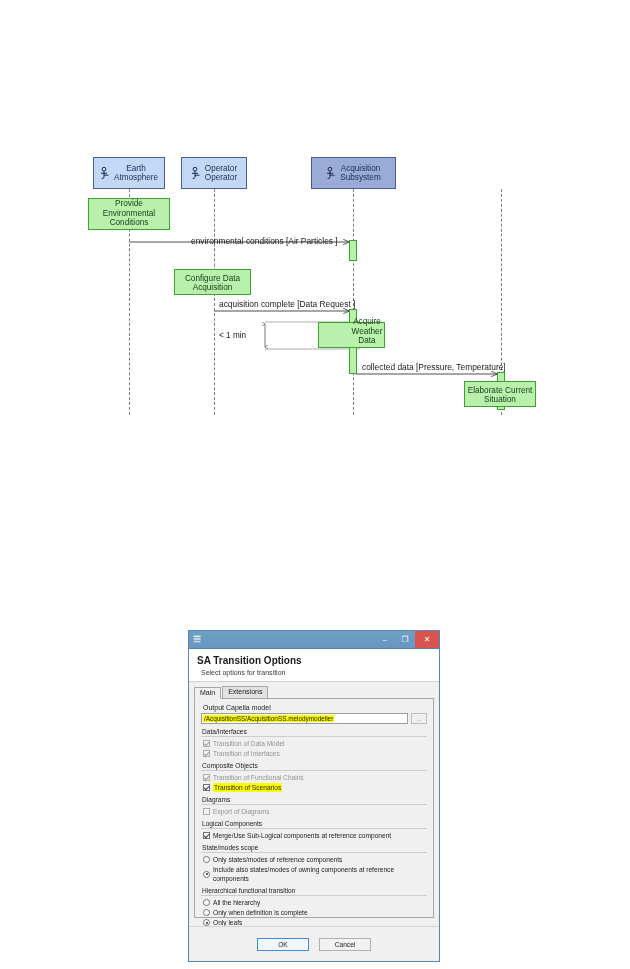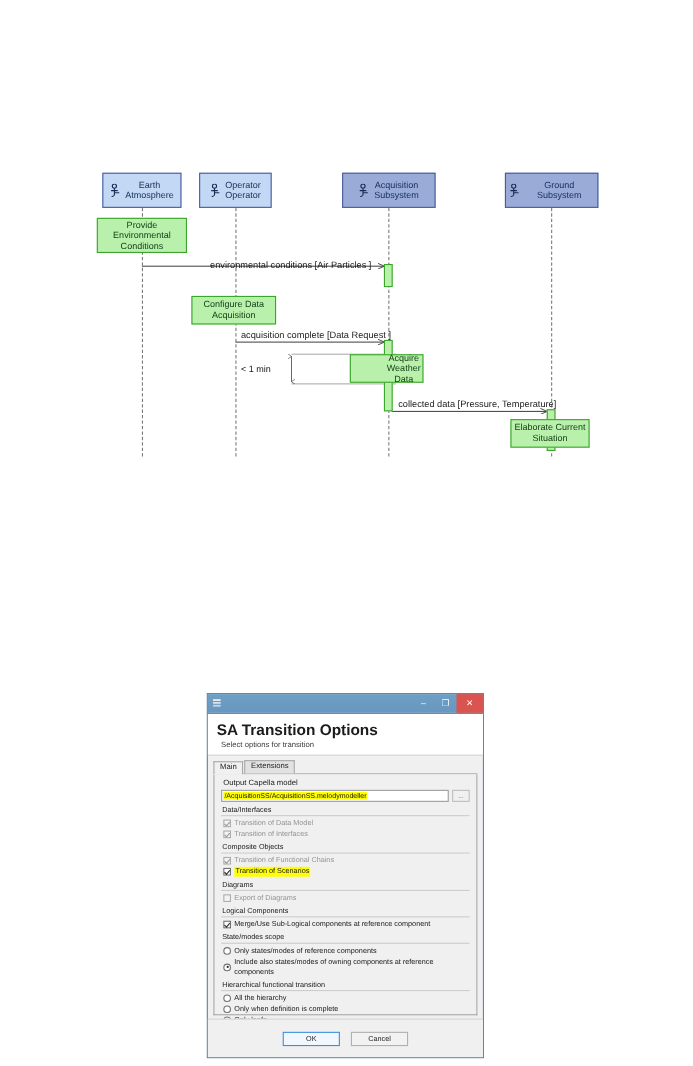--- a/index.html
+++ b/index.html
@@ -10,38 +10,38 @@
   .lifeline-head{position:absolute;box-sizing:border-box;border:1px solid #4a5a9b;
       display:flex;align-items:center;justify-content:center;gap:3px;
       font-size:8.2px;color:#16305a;line-height:1.12;text-align:center;padding:2px 3px;}
   .lifeline-head.actor{background:#c3d8f5;}
   .lifeline-head.system{background:#9aabd8;}
   .lifeline-head .lbl{display:block;}
   .actor-ico{width:11px;height:12px;flex:0 0 11px;}
   .lifeline{position:absolute;width:0;border-left:1px dashed #7b7b7b;}
   .exec{position:absolute;box-sizing:border-box;background:#b9f0ab;border:1px solid #3aa52a;}
   .func{position:absolute;box-sizing:border-box;background:#b9f0ab;border:1px solid #3aa52a;
-      display:flex;align-items:center;justify-content:center;text-align:center;
+      display:flex;align-items:flex-end;justify-content:center;text-align:center;
       font-size:8.2px;color:#17421a;line-height:1.18;padding:1px 2px;}
   .msg-label{position:absolute;font-size:8.4px;color:#1a1a1a;white-space:nowrap;}
   .dur-label{position:absolute;font-size:8.2px;color:#1a1a1a;white-space:nowrap;}
   .seq-svg{position:absolute;left:0;top:0;width:630px;height:600px;pointer-events:none;}
 
   
   #dialog{position:absolute;left:188px;top:630px;width:252px;height:332px;
       box-sizing:border-box;border:1px solid #5a86b5;background:#f0f0f0;}
   .titlebar{height:17px;background:linear-gradient(#6e9fc4,#6897bf);position:relative;
       display:flex;align-items:center;border-bottom:1px solid #5682ad;}
   .title-ico{width:9px;height:10px;margin-left:4px;}
   .win-btns{position:absolute;right:0;top:0;height:17px;display:flex;}
   .win-btn{width:20px;height:17px;display:flex;align-items:center;justify-content:center;
       color:#ffffff;font-size:8px;font-family:"Liberation Sans",sans-serif;}
   .win-btn.close{background:#d9534f;width:24px;}
   .dlg-header{background:#ffffff;padding:6px 8px 5px 8px;border-bottom:1px solid #d0d0d0;}
-  .dlg-title{font-size:14px;font-weight:bold;color:#1b1b1b;}
+  .dlg-title{font-size:10px;font-weight:bold;color:#1b1b1b;}
   .dlg-sub{font-size:7px;color:#3a3a3a;margin-top:3px;margin-left:4px;}
   .dlg-body{padding:4px 5px 0 5px;}
   .tabs{display:flex;align-items:flex-end;height:12px;border-bottom:1px solid #a8a8a8;}
   .tab{box-sizing:border-box;font-size:7px;color:#1b1b1b;padding:1px 5px 1px 5px;
       border:1px solid #a8a8a8;border-bottom:none;background:#e2e2e2;margin-right:1px;height:12px;}
   .tab.active{background:#f0f0f0;border-bottom:1px solid #f0f0f0;margin-bottom:-1px;}
   .panel{box-sizing:border-box;border:1px solid #a8a8a8;border-top:none;background:#f0f0f0;
       padding:5px 6px 6px 6px;height:219px;}
   .fld-label{font-size:7px;color:#1b1b1b;margin:0 0 2px 2px;}
   .path-row{display:flex;align-items:center;gap:3px;}
@@ -144,32 +144,20 @@
       <line x1="1" y1="6.3" x2="7" y2="6.3" stroke="#1b2a52" stroke-width="1"></line>
       <line x1="4" y1="8.2" x2="8.4" y2="8.2" stroke="#1b2a52" stroke-width="1"></line>
       <line x1="4" y1="10.6" x2="1.4" y2="12" stroke="#1b2a52" stroke-width="1"></line>
     </svg>
     <span>
       <span class="lbl">Acquisition</span>
       <span class="lbl">Subsystem</span>
     </span>
   </div>
 
-  <div class="lifeline-head system" style="left:459px;top:157px;width:85px;height:32px;">
-    <svg class="actor-ico" viewBox="0 0 11 12">
-      <circle cx="4" cy="2.2" r="1.9" fill="none" stroke="#1b2a52" stroke-width="1"></circle>
-      <line x1="4" y1="4.1" x2="4" y2="10.6" stroke="#1b2a52" stroke-width="1"></line>
-      <line x1="1" y1="6.3" x2="7" y2="6.3" stroke="#1b2a52" stroke-width="1"></line>
-      <line x1="4" y1="8.2" x2="8.4" y2="8.2" stroke="#1b2a52" stroke-width="1"></line>
-      <line x1="4" y1="10.6" x2="1.4" y2="12" stroke="#1b2a52" stroke-width="1"></line>
-    </svg>
-    <span>
-      <span class="lbl">Ground Subsystem</span>
-    </span>
-  </div>
 
   <div class="exec" style="left:349px;top:240px;width:8px;height:21px;"></div>
   <div class="exec" style="left:349px;top:309px;width:8px;height:65px;"></div>
   <div class="exec" style="left:497px;top:372px;width:8px;height:38px;"></div>
 
   <div class="func" style="left:88px;top:198px;width:82px;height:32px;">
     <span>
       <span class="lbl">Provide</span><br>
       <span class="lbl">Environmental</span><br>
       <span class="lbl">Conditions</span>

